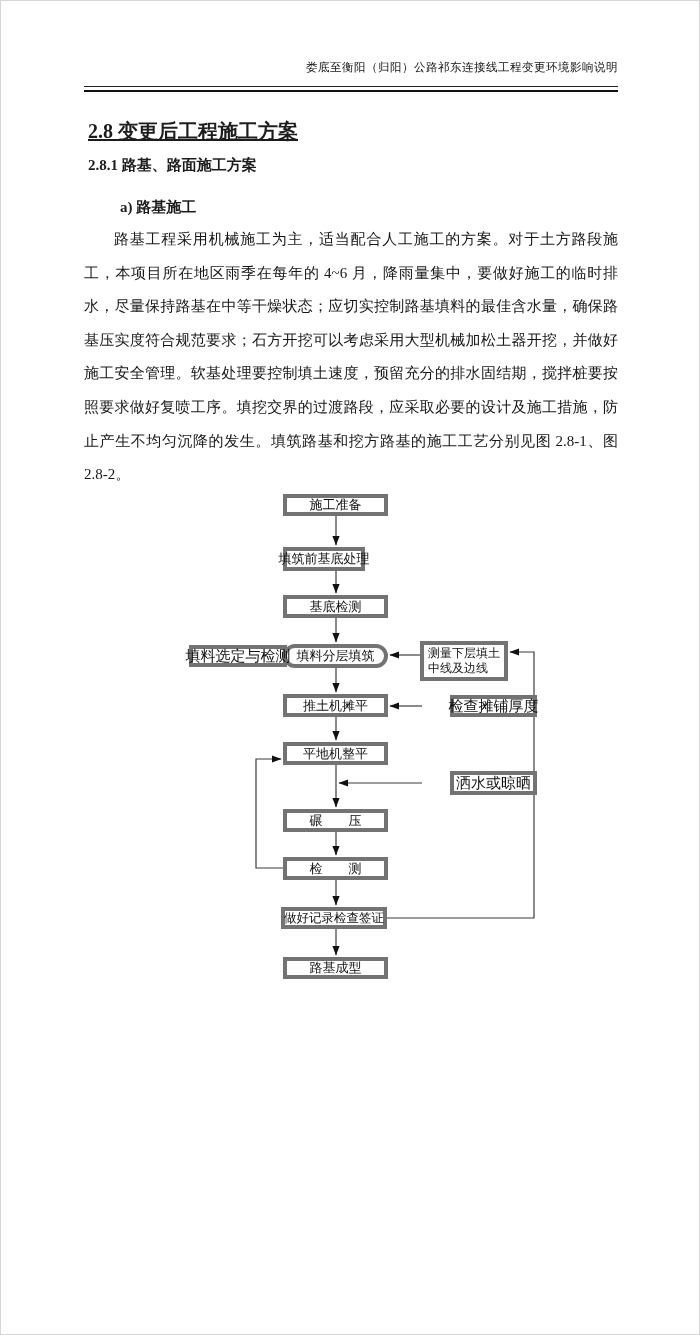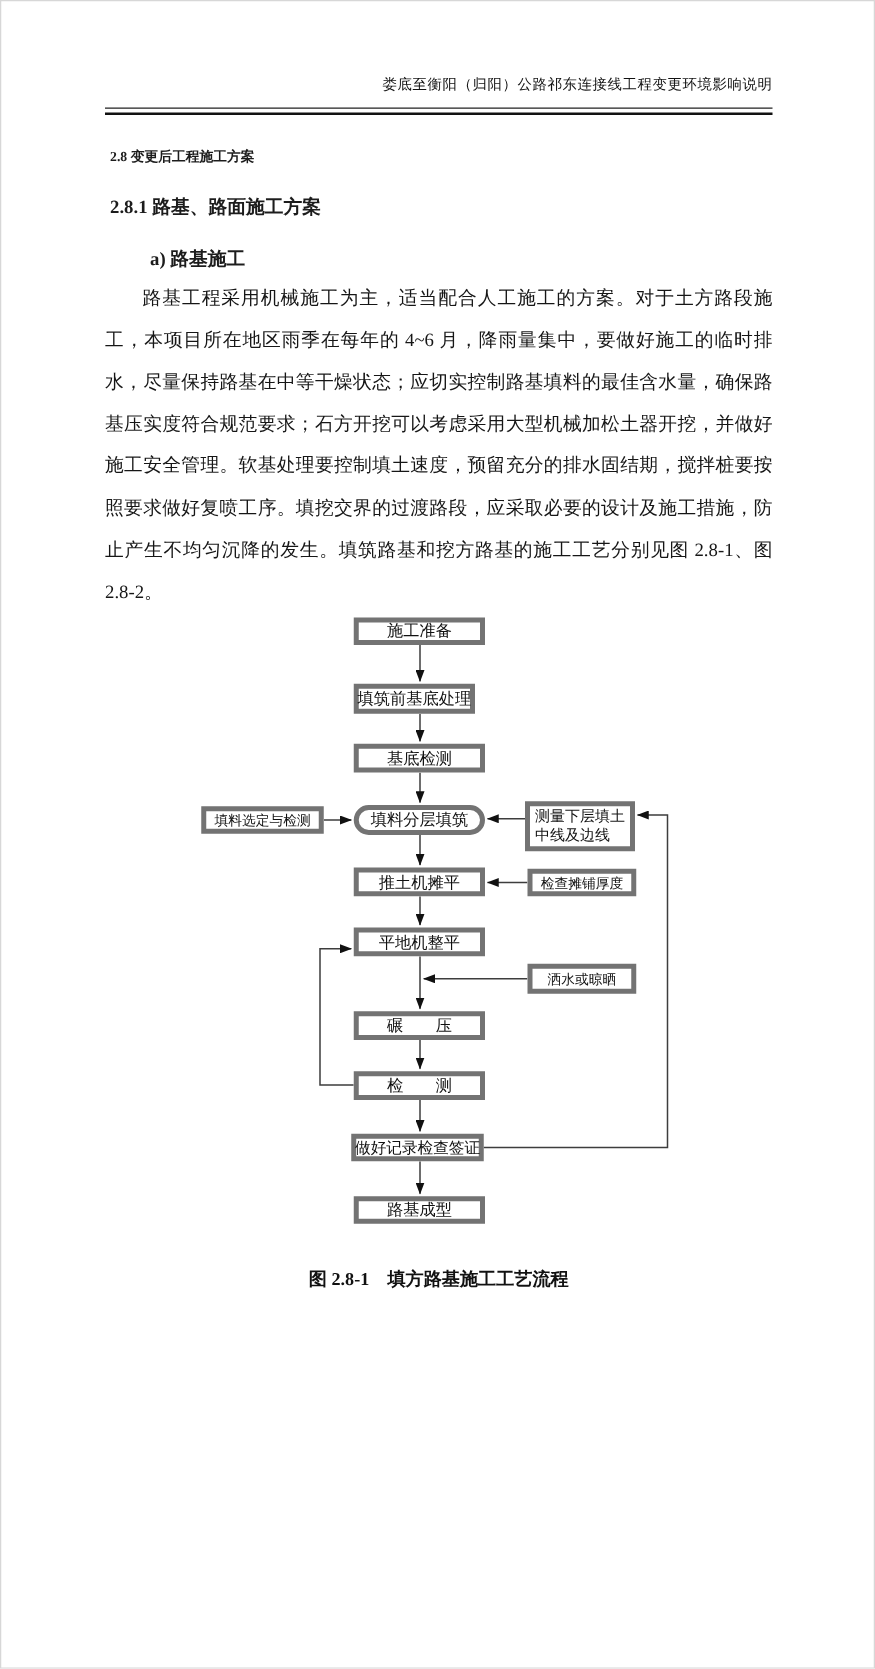--- a/index.html
+++ b/index.html
@@ -13,37 +13,37 @@
     overflow:hidden;
   }
   .hdr{
     position:absolute;top:60px;left:84px;width:534px;
     text-align:right;font-size:11.5px;letter-spacing:.5px;color:#111;
   }
   .hdr-rule{
     position:absolute;top:86px;left:84px;width:534px;height:3px;
     border-top:1px solid #222;border-bottom:2px solid #111;
   }
-  .h1{position:absolute;top:118px;left:88px;font-size:11px;font-weight:bold;}
+  .h1{position:absolute;top:118px;left:88px;font-size:20px;font-weight:bold;text-decoration:underline;}
   .h2{position:absolute;top:156px;left:88px;font-size:15px;font-weight:bold;}
   .h3{position:absolute;top:198px;left:120px;font-size:15px;font-weight:bold;}
   .para{
     position:absolute;top:223px;left:84px;width:534px;
     font-size:15px;line-height:33.6px;text-align:justify;text-indent:2em;
     margin:0;color:#161616;
   }
   .flow{position:absolute;top:0;left:0;width:700px;height:1335px;}
   .fbox{
     position:absolute;box-sizing:border-box;
     border:4px solid #737373;background:#fff;
     display:flex;align-items:center;justify-content:center;
     font-size:13px;color:#111;white-space:nowrap;z-index:2;
   }
   .fbox.wrap{white-space:normal;font-size:12px;line-height:15px;padding:16px 4px;justify-content:flex-start;text-align:left;}
-  .fbox.side{font-size:11px;}
+  .fbox.side{font-size:15px;margin-left:28px;}
   .arrows{position:absolute;top:0;left:0;pointer-events:none;z-index:1;}
   .caption{
     position:absolute;top:1014px;left:84px;width:534px;
     text-align:center;font-size:14.5px;font-weight:bold;color:#111;
   }
   .pageno{
     position:absolute;top:1242px;left:0;width:700px;
     text-align:center;font-size:12px;color:#222;
   }
 </style>
@@ -82,33 +82,32 @@
         <path d="M259,656 L281,656" marker-end="url(#arr)"></path>
         <path d="M420,655 L390,655" marker-end="url(#arr)"></path>
         <path d="M422,706 L390,706" marker-end="url(#arr)"></path>
         <path d="M422,783 L339,783" marker-end="url(#arr)"></path>
         <path d="M283,868 L256,868 L256,759 L281,759" marker-end="url(#arr)"></path>
         <path d="M385,918 L534,918 L534,652 L510,652" marker-end="url(#arr)"></path>
       </g>
     </svg>
 
     <div class="fbox" style="left:283px;top:494px;width:105px;height:22px;">施工准备</div>
-    <div class="fbox" style="left:283px;top:547px;width:97px;height:24px;font-family:Liberation Serif, serif;">填筑前基底处理</div>
+    <div class="fbox" style="left:283px;top:547px;width:82px;height:24px;font-family:Liberation Serif, serif;">填筑前基底处理</div>
     <div class="fbox" style="left:283px;top:595px;width:105px;height:23px;">基底检测</div>
     <div class="fbox" style="left:283px;top:644px;width:105px;height:24px;border-radius:12px;">填料分层填筑</div>
     <div class="fbox" style="left:283px;top:694px;width:105px;height:23px;">推土机摊平</div>
     <div class="fbox" style="left:283px;top:742px;width:105px;height:23px;">平地机整平</div>
     <div class="fbox" style="left:283px;top:809px;width:105px;height:23px;">碾　　压</div>
     <div class="fbox" style="left:283px;top:857px;width:105px;height:23px;">检　　测</div>
     <div class="fbox" style="left:281px;top:907px;width:106px;height:22px;font-size:12.5px;">做好记录检查签证</div>
     <div class="fbox" style="left:283px;top:957px;width:105px;height:22px;">路基成型</div>
 
     <div class="fbox side" style="left:161px;top:645px;width:98px;height:22px;">填料选定与检测</div>
     <div class="fbox wrap" style="left:420px;top:641px;width:88px;height:34px;">测量下层填土中线及边线</div>
     <div class="fbox side" style="left:422px;top:695px;width:87px;height:22px;">检查摊铺厚度</div>
     <div class="fbox side" style="left:422px;top:771px;width:87px;height:24px;">洒水或晾晒</div>
 
   </div>
 
-  <div class="caption">图 2.8-1　填方路基施工工艺流程</div>
 
 
 </div>
 
 </body></html>

